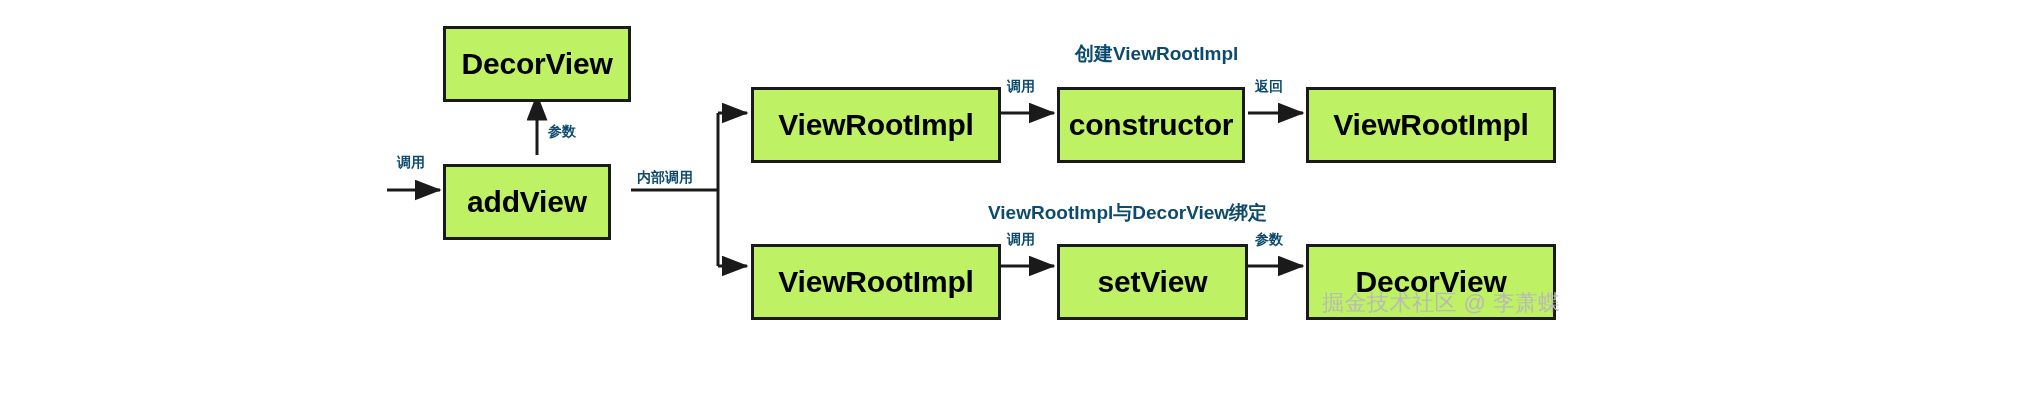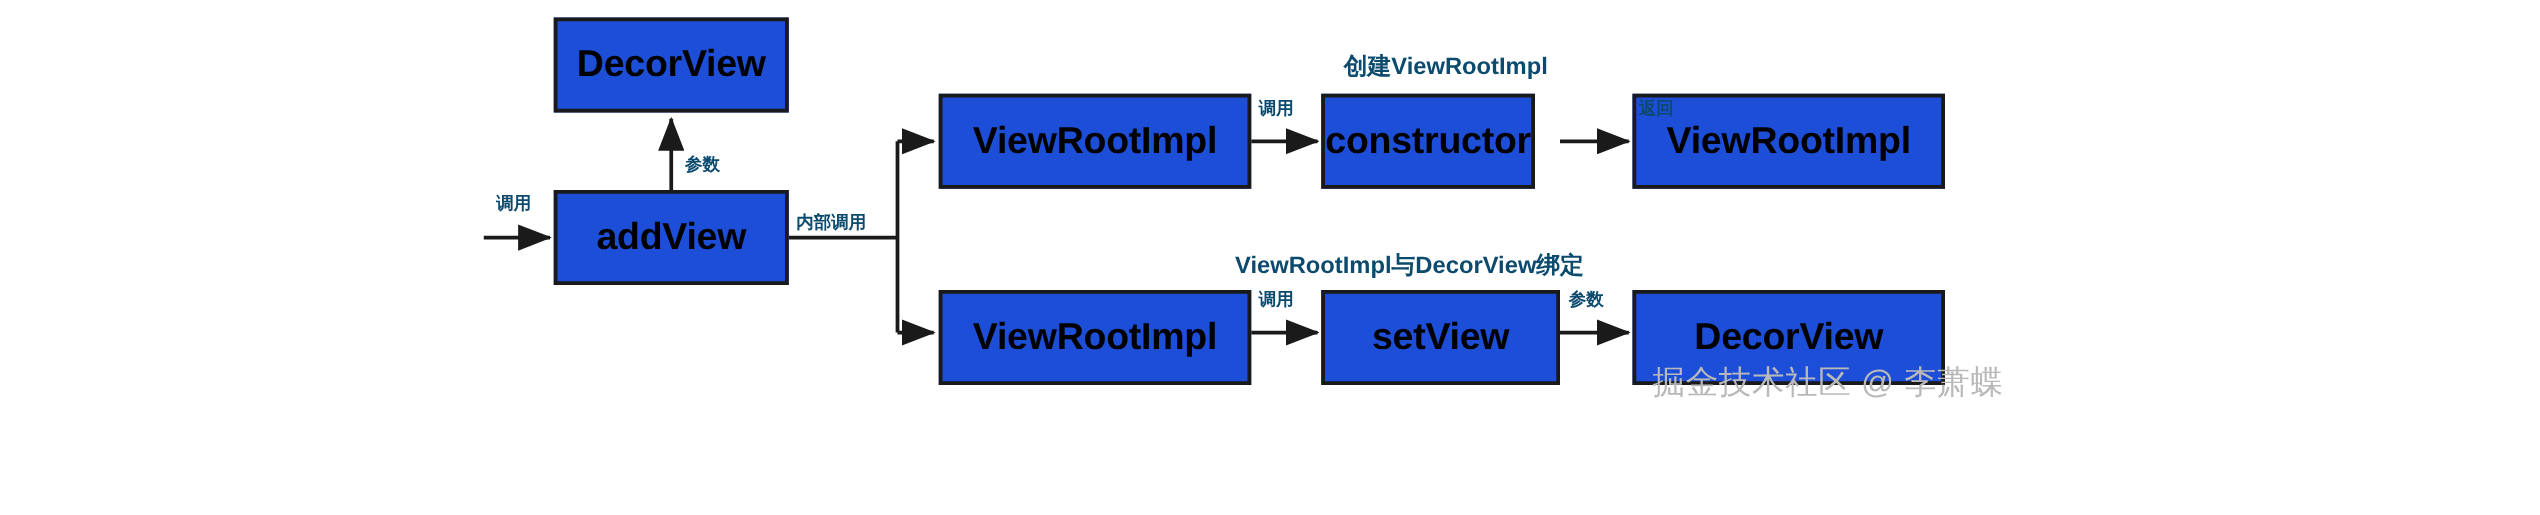--- a/index.html
+++ b/index.html
@@ -15,28 +15,29 @@
     position: relative;
     width: 2032px;
     height: 412px;
     background: #ffffff;
     overflow: hidden;
   }
   .node {
     position: absolute;
     box-sizing: border-box;
     border: 3px solid #1a1a1a;
-    background: #1d4ed8;
+    background: #bef264;
     display: flex;
     align-items: center;
     justify-content: center;
     font-weight: bold;
     color: #000000;
     letter-spacing: -0.2px;
     z-index: 3;
+    margin-top: 12px;
   }
   .node-label {
     display: block;
     white-space: nowrap;
     line-height: 1;
   }
   .edge-label {
     position: absolute;
     font-weight: bold;
     color: #0c4a6e;
@@ -54,21 +55,21 @@
     position: absolute;
     left: 0;
     top: 0;
     width: 2032px;
     height: 412px;
     z-index: 1;
     pointer-events: none;
   }
   .watermark {
     position: absolute;
-    font-size: 26px;
+    font-size: 22px;
     color: #b9b9b9;
     white-space: nowrap;
     z-index: 8;
     font-weight: normal;
     letter-spacing: 0.5px;
   }
 </style>
 </head>
 <body>
 
@@ -93,33 +94,33 @@
     <line x1="1001" y1="113" x2="1054" y2="113" stroke="#1a1a1a" stroke-width="3" marker-end="url(#arrowhead)"></line>
 
     <line x1="1248" y1="113" x2="1303" y2="113" stroke="#1a1a1a" stroke-width="3" marker-end="url(#arrowhead)"></line>
 
     <line x1="1001" y1="266" x2="1054" y2="266" stroke="#1a1a1a" stroke-width="3" marker-end="url(#arrowhead)"></line>
 
     <line x1="1248" y1="266" x2="1303" y2="266" stroke="#1a1a1a" stroke-width="3" marker-end="url(#arrowhead)"></line>
   </svg>
 
 
-  <div class="node" style="left:443px; top:152px; width:188px; height:76px; font-size:30px;">
+  <div class="node" style="left:443px; top:152px; width:168px; height:76px; font-size:30px;">
     <span class="node-label">addView</span>
   </div>
 
   <div class="node" style="left:443px; top:14px; width:188px; height:76px; font-size:30px;">
     <span class="node-label">DecorView</span>
   </div>
 
   <div class="node" style="left:751px; top:75px; width:250px; height:76px; font-size:30px;">
     <span class="node-label">ViewRootImpl</span>
   </div>
 
-  <div class="node" style="left:1057px; top:75px; width:171px; height:76px; font-size:30px;">
+  <div class="node" style="left:1057px; top:75px; width:188px; height:76px; font-size:30px;">
     <span class="node-label">constructor</span>
   </div>
 
   <div class="node" style="left:1306px; top:75px; width:250px; height:76px; font-size:30px;">
     <span class="node-label">ViewRootImpl</span>
   </div>
 
   <div class="node" style="left:751px; top:232px; width:250px; height:76px; font-size:30px;">
     <span class="node-label">ViewRootImpl</span>
   </div>
@@ -133,21 +134,21 @@
   </div>
 
   <div class="edge-label small" style="left:397px; top:155px;">调用</div>
 
   <div class="edge-label small" style="left:548px; top:124px;">参数</div>
 
   <div class="edge-label small" style="left:637px; top:170px;">内部调用</div>
 
   <div class="edge-label small" style="left:1007px; top:79px;">调用</div>
 
-  <div class="edge-label small" style="left:1311px; top:79px;">返回</div>
+  <div class="edge-label small" style="left:1255px; top:79px;">返回</div>
 
   <div class="edge-label small" style="left:1007px; top:232px;">调用</div>
 
   <div class="edge-label small" style="left:1255px; top:232px;">参数</div>
 
   <div class="edge-label tiny" style="left:1075px; top:44px;">创建ViewRootImpl</div>
 
   <div class="edge-label tiny" style="left:988px; top:203px;">ViewRootImpl与DecorView绑定</div>
 
   <div class="watermark" style="left:1322px; top:288px;">掘金技术社区 @ 李萧蝶</div>

